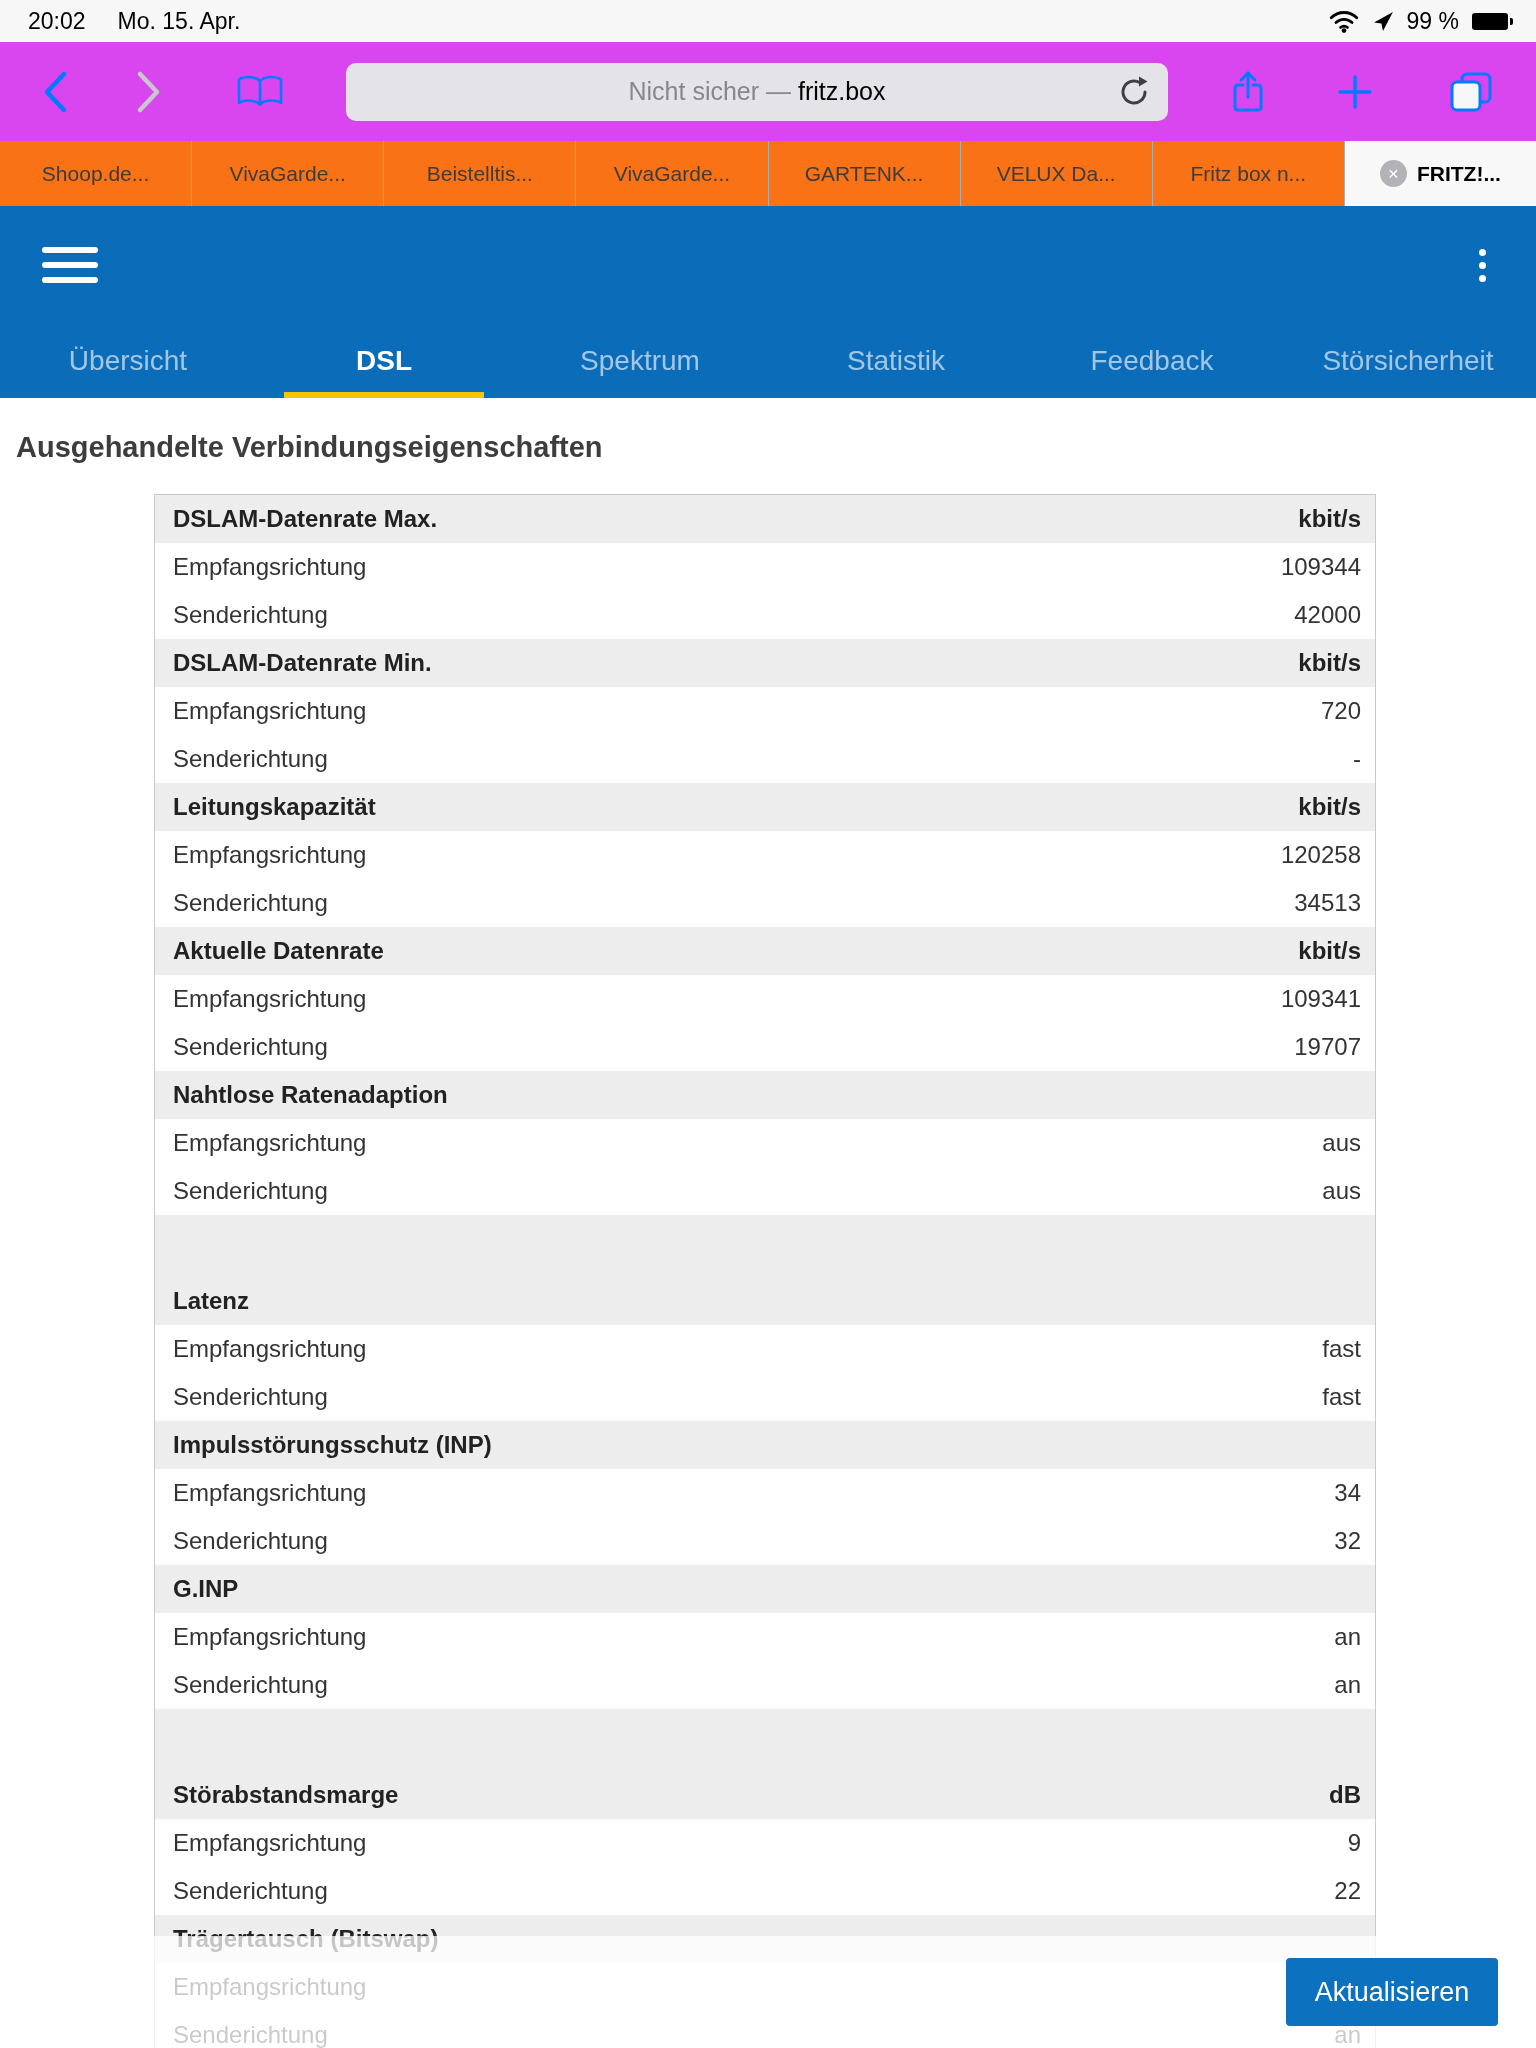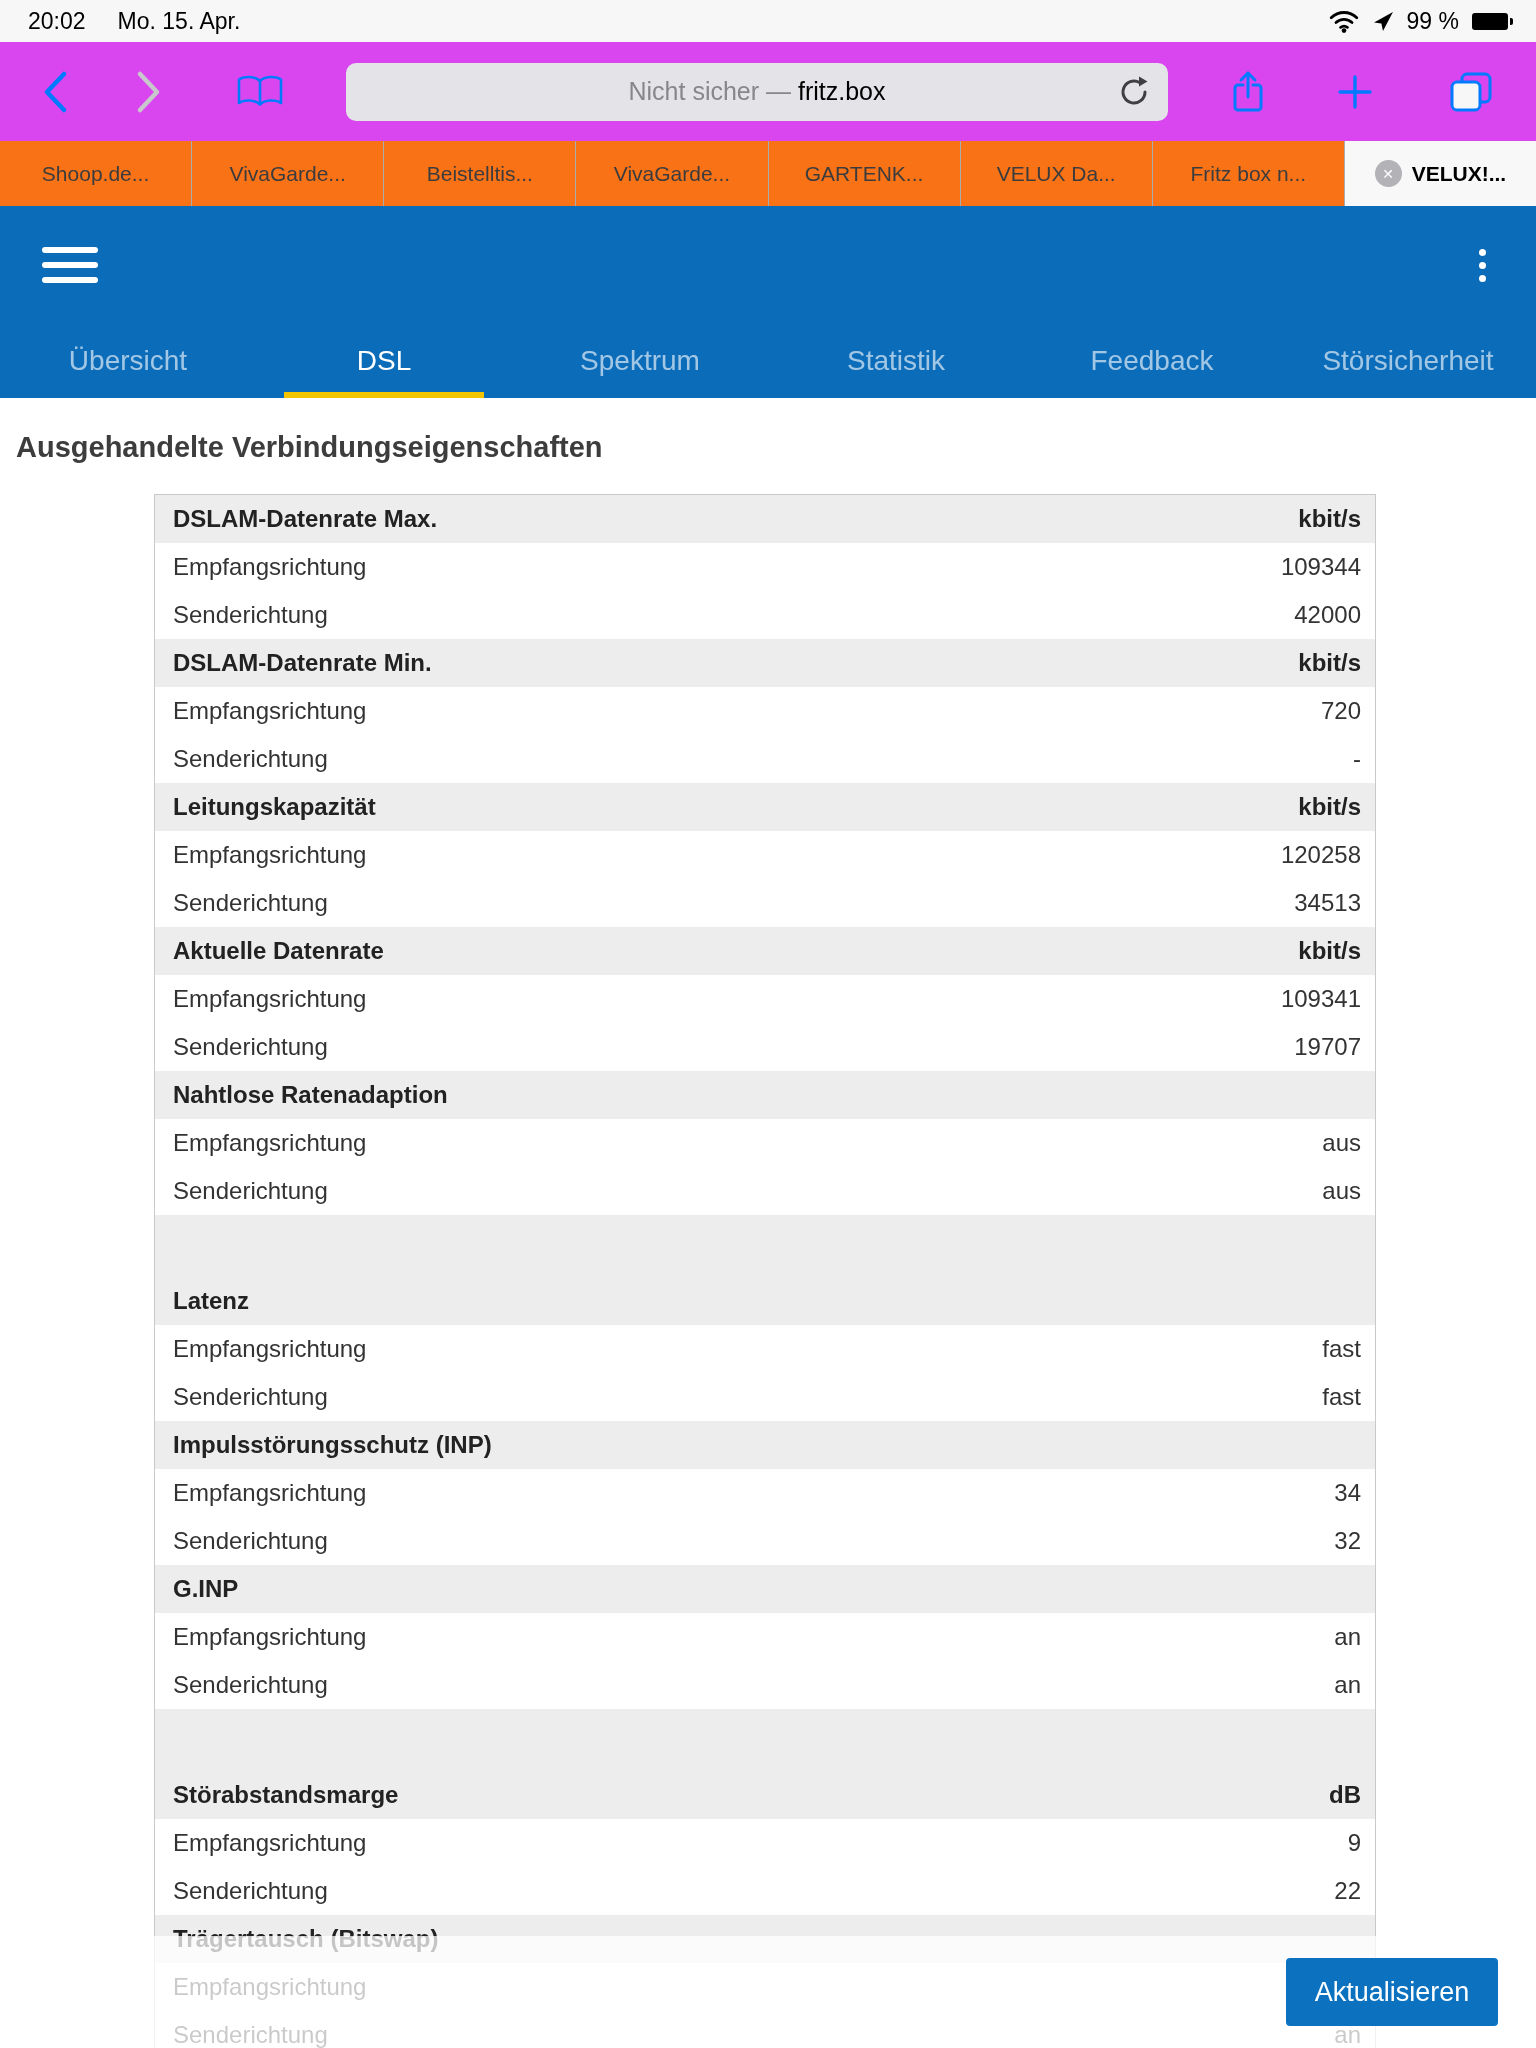--- a/index.html
+++ b/index.html
@@ -45,21 +45,21 @@
   .hamburger { width:56px; display:flex; flex-direction:column; gap:9px; margin-right:36px; cursor:pointer; }
   .hamburger span { display:block; height:6px; background:#fff; border-radius:3px; }
   .crumb { font-size:31px; display:flex; align-items:center; gap:14px; }
   .crumb .sep { color:rgba(255,255,255,.75); font-size:36px; line-height:1; padding-bottom:4px; }
   .kebab { margin-left:auto; display:flex; flex-direction:column; gap:6px; cursor:pointer; padding:8px; }
   .kebab span { width:7px; height:7px; border-radius:50%; background:#fff; }
 
   .navtabs { height:74px; display:flex; }
   .navtab { flex:1; display:flex; align-items:center; justify-content:center; font-size:28px;
             color:rgba(255,255,255,.62); position:relative; cursor:pointer; }
-  .navtab.active { color:#fff; }
+  .navtab.active { color:#fff;font-weight:bold; }
   .navtab.active::after { content:""; position:absolute; bottom:0; left:11%; width:78%;
                           height:6px; background:#f2c500; }
 
   
   .content { padding-top:32px; }
   .heading { margin-left:16px; font-size:29px; line-height:34px; font-weight:bold; color:#3d3d3d; }
   .tbl { margin:30px 0 0 154px; width:1222px; border:1px solid #c9c9c9; background:#fff; }
   .trow { height:48px; display:flex; align-items:center; justify-content:space-between;
           padding:0 14px 0 18px; font-size:24px; color:#333; background:#fff; }
   .trow.thead { font-weight:bold; background:#ededed; color:#222; }
@@ -173,21 +173,21 @@
         <span class="btab-label">GARTENK...</span>
       </div>
       <div class="btab">
         <span class="btab-label">VELUX Da...</span>
       </div>
       <div class="btab">
         <span class="btab-label">Fritz box n...</span>
       </div>
       <div class="btab active">
         <span class="tabclose">✕</span>
-        <span class="btab-label">VELUX!...</span>
+        <span class="btab-label">FRITZ!...</span>
       </div>
     </div>
 
   <div class="bluehead">
     <div class="crumbrow">
       <span class="hamburger">
         <span></span>
           <span></span>
           <span></span>
       </span>

